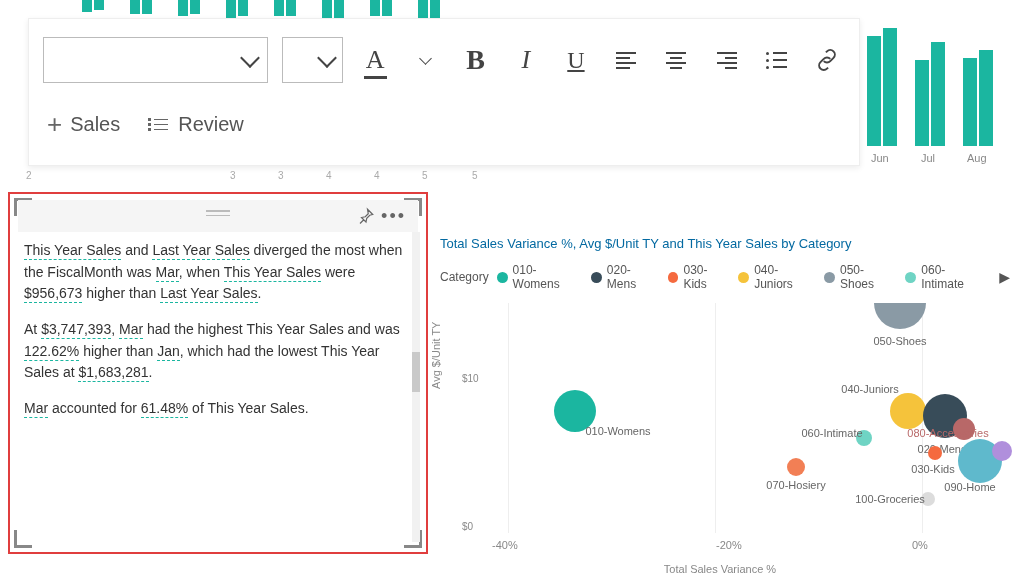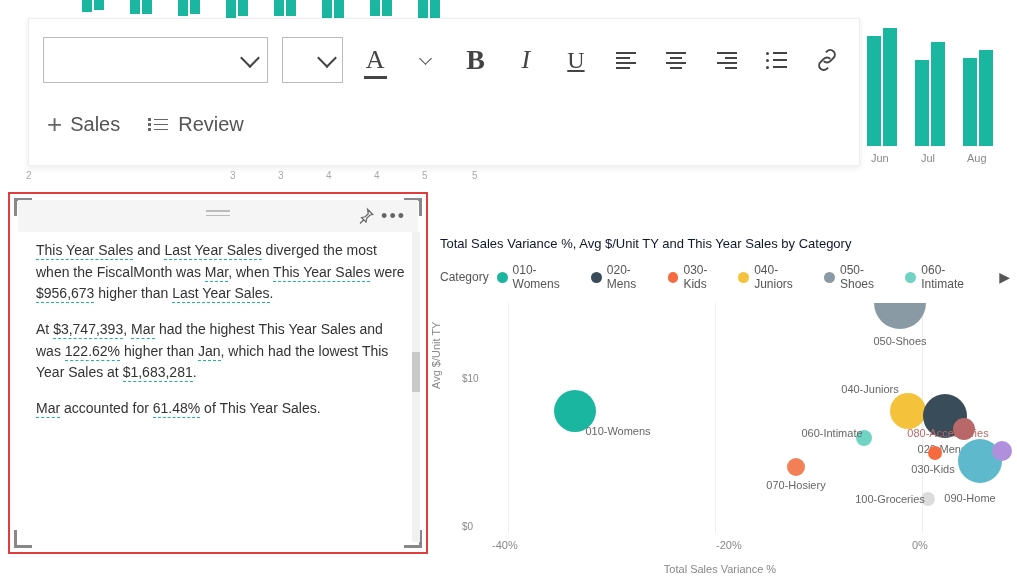--- a/index.html
+++ b/index.html
@@ -137,37 +137,37 @@
   .more-dots { color:#666; font-size:18px; letter-spacing:2px; line-height:10px; }
   .narrative-body {
     padding: 8px 18px 8px 14px;
     font-size: 14px;
     line-height: 1.55;
     color: #333;
     height: 314px;
     overflow:hidden;
     position:relative;
   }
-  .narrative-body p { margin: 0 0 14px 12px; }
+  .narrative-body p { margin: 0 0 14px 0; }
   .ul-teal { border-bottom: 1px dashed #1bb6a0; padding-bottom:1px; }
   .narrative-scroll {
     position:absolute; right:6px; top:38px; bottom:10px; width:8px;
     background:#f1f1f1;
   }
   .narrative-thumb {
     position:absolute; left:0; width:8px; background:#c9c9c9;
   }
 
   
   .scatter {
     position:absolute;
     left:440px; top:236px;
     width:570px; height:332px;
   }
-  .scatter-title { font-size:13px; color:#0f172a; margin-bottom:12px; }
+  .scatter-title { font-size:13px; color:#0369a1; margin-bottom:12px; }
   .legend { display:flex; align-items:center; gap:8px; font-size:12px; color:#555; flex-wrap:nowrap; }
   .legend .lg { display:flex; align-items:center; gap:5px; }
   .legend .sw { width:11px; height:11px; border-radius:50%; }
   .legend .lbl { color:#555; }
   .legend-more { font-size:14px; color:#555; margin-left:4px; }
   .plot {
     position:relative;
     margin-top:12px;
     width:560px; height:252px;
   }
@@ -438,20 +438,20 @@
     <div class="bubble" style="left:424px;top:135px;width:16px;height:16px;background:#6fd4c4"></div>
     <span class="blabel" style="left:392px;top:130px">060-Intimate</span>
 
     <div class="bubble" style="left:495px;top:150px;width:14px;height:14px;background:#f56a3f"></div>
     <span class="blabel" style="left:493px;top:166px">030-Kids</span>
 
     <div class="bubble" style="left:356px;top:164px;width:18px;height:18px;background:#f27f55"></div>
     <span class="blabel" style="left:356px;top:182px">070-Hosiery</span>
 
     <div class="bubble" style="left:540px;top:158px;width:44px;height:44px;background:#5fb9cc"></div>
-    <span class="blabel" style="left:530px;top:195px">090-Home</span>
+    <span class="blabel" style="left:530px;top:184px">090-Home</span>
 
     <div class="bubble" style="left:562px;top:148px;width:20px;height:20px;background:#b08fdc"></div>
 
     <div class="bubble" style="left:488px;top:196px;width:14px;height:14px;background:#dcdcdc"></div>
     <span class="blabel" style="left:450px;top:196px">100-Groceries</span>
   </div>
 </div>
 
 </body></html>

